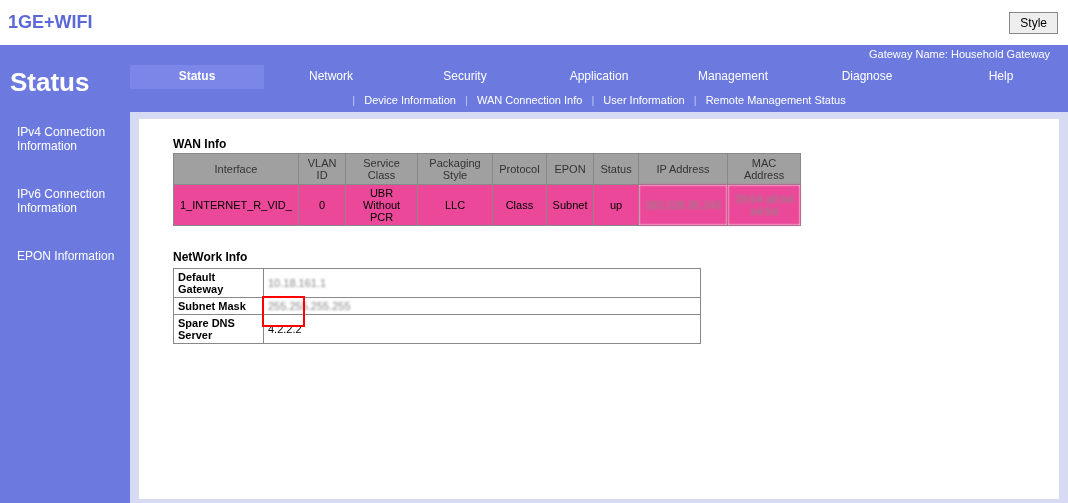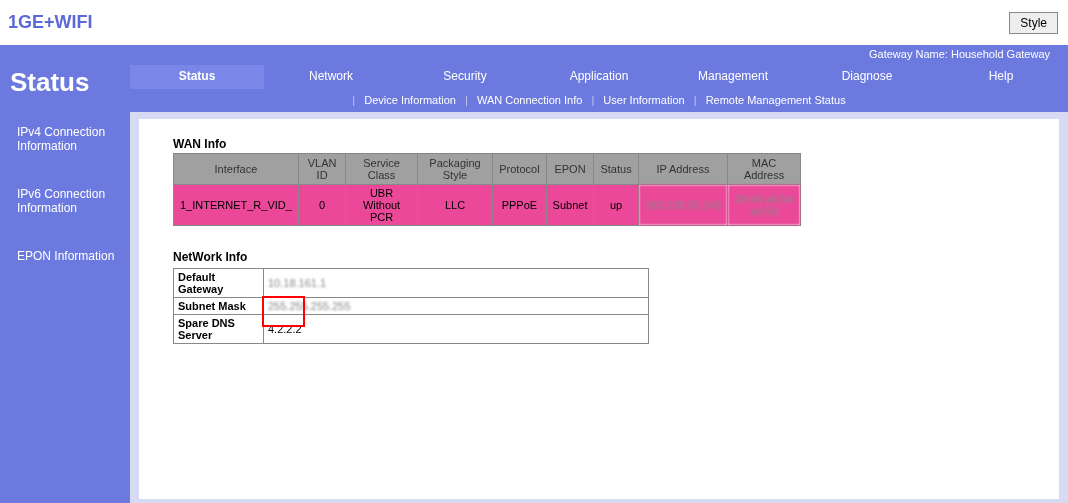--- a/index.html
+++ b/index.html
@@ -19,21 +19,21 @@
 .top-tabs div.active { background: #7a87e8; font-weight: bold; }
 .sub-tabs { background: #6c7ae0; color: #fff; padding: 5px 0 6px 6px; font-size: 11px; text-align: center; }
 .sub-tabs span { padding: 0 6px; cursor: pointer; }
 .sub-tabs .sep { color: #c0c6ef; padding: 0; cursor: default; }
 .content { background: #fff; margin: 7px 9px 0 9px; padding: 18px 34px 22px 34px; height: 380px; }
 .sect-title { font-size: 12px; font-weight: bold; margin-bottom: 2px; }
 table.wan { width: 628px; border-collapse: collapse; }
 table.wan th { background: #a0a0a0; color: #333; font-weight: normal; border: 1px solid #888; padding: 3px 6px; font-size: 11px; }
 table.wan td { border: 1px solid #888; padding: 2px 6px; text-align: center; font-size: 11px; background: #ec4899; }
 .blur { color: #888; filter: blur(1.2px); }
-table.net { width: 476px; border-collapse: collapse; margin-top: 2px; }
+table.net { width: 528px; border-collapse: collapse; margin-top: 2px; }
 table.net td { border: 1px solid #888; padding: 2px 4px; font-size: 11px; }
 table.net td:first-child { width: 90px; font-weight: bold; background: #fff; }
 .highlight-wrap { position: relative; display: inline-block; }
 .red-box { position: absolute; border: 2px solid red; left: 89px; top: 30px; width: 43px; height: 31px; pointer-events: none; }
 .net-section { margin-top: 24px; }
 </style>
 </head>
 <body>
 
 <div class="top-bar">
@@ -84,21 +84,21 @@
           <th>EPON</th>
           <th>Status</th>
           <th>IP Address</th>
           <th>MAC Address</th>
         </tr>
         <tr>
           <td>1_INTERNET_R_VID_</td>
           <td>0</td>
           <td>UBR Without PCR</td>
           <td>LLC</td>
-          <td>PPPoE</td>
+          <td>Class</td>
           <td>Subnet</td>
           <td>up</td>
           <td class="blur">183.228.35.243</td>
           <td class="blur">28:64 a8 b4 a4:5d</td>
         </tr>
       </tbody>
         </table>
 
       <div class="net-section">
         <div class="sect-title">NetWork Info</div>

